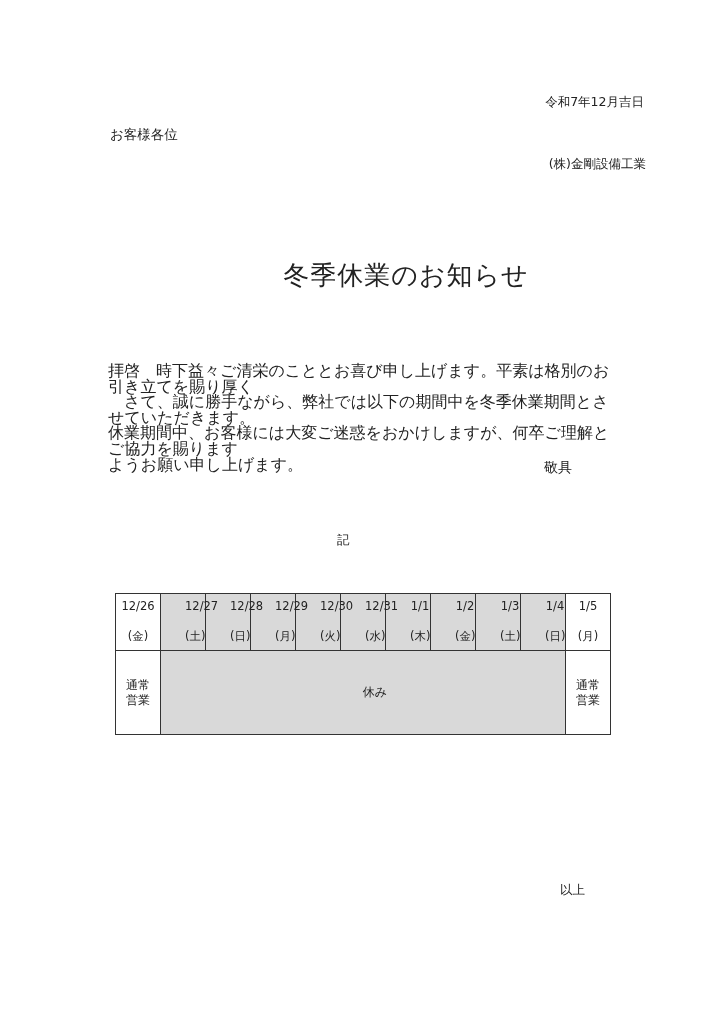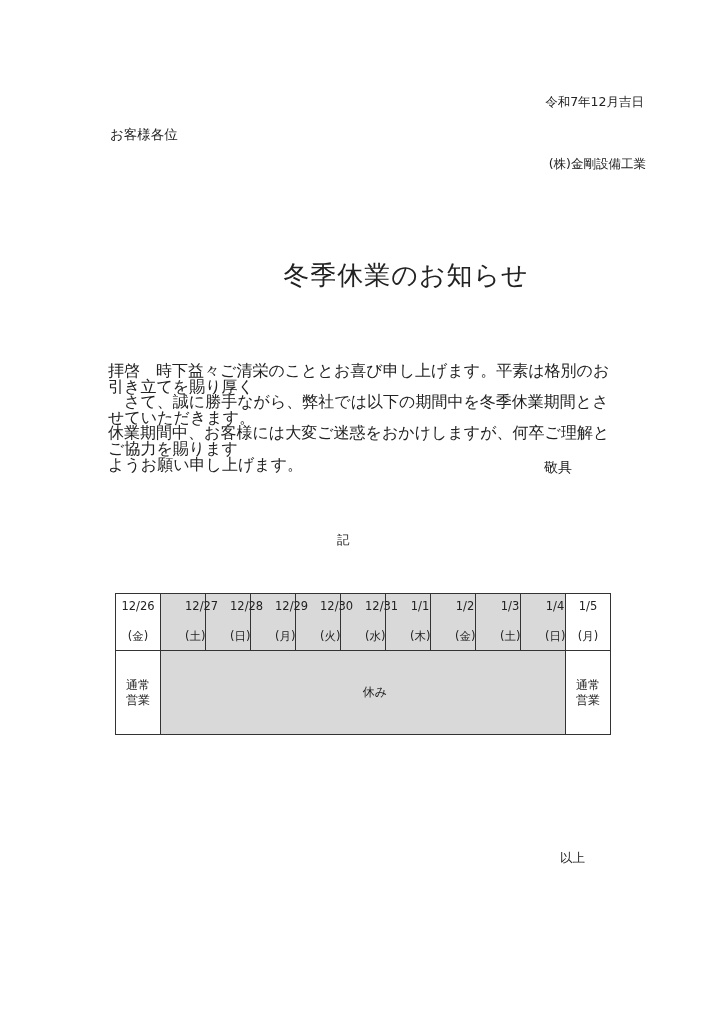--- a/index.html
+++ b/index.html
@@ -9,21 +9,21 @@
     }
     .abs { position: absolute; }
     .date { top: 94px; right: 80px; font-size: 12.5px; }
     .to { top: 126px; left: 110px; font-size: 13.5px; }
     .from { top: 156px; right: 78px; font-size: 12.5px; }
     .title { top: 258px; left: 0; width: 724px; text-align: center; font-size: 26px; font-family: "DejaVu Serif", serif; letter-spacing: 1px; padding-left: 44px; }
     .body { top: 363px; left: 108px; width: 510px; font-size: 16px; line-height: 15.6px; }
     .body p { margin: 0; }
     .keigu { top: 459px; left: 544px; font-size: 14px; }
     .ki { top: 532px; left: 337px; font-size: 12.5px; }
-    .ijou { top: 850px; left: 560px; font-size: 12.5px; }
+    .ijou { top: 882px; left: 560px; font-size: 12.5px; }
     table.cal {
       position: absolute; top: 593px; left: 107px; width: 496px;
       border-collapse: collapse; table-layout: fixed; font-size: 11.5px; margin-left: 8px;
     }
     table.cal td { border: 1.4px solid #333; text-align: center; padding: 0; }
     table.cal td.gray { background: #d9d9d9; padding-left: 24px; }
     table.cal td.white { background: #ffffff; }
     .dcell { height: 56px; }
     .dcell .d { display: block; margin-top: -2px; }
     .dcell .w { display: block; margin-top: 16px; }

